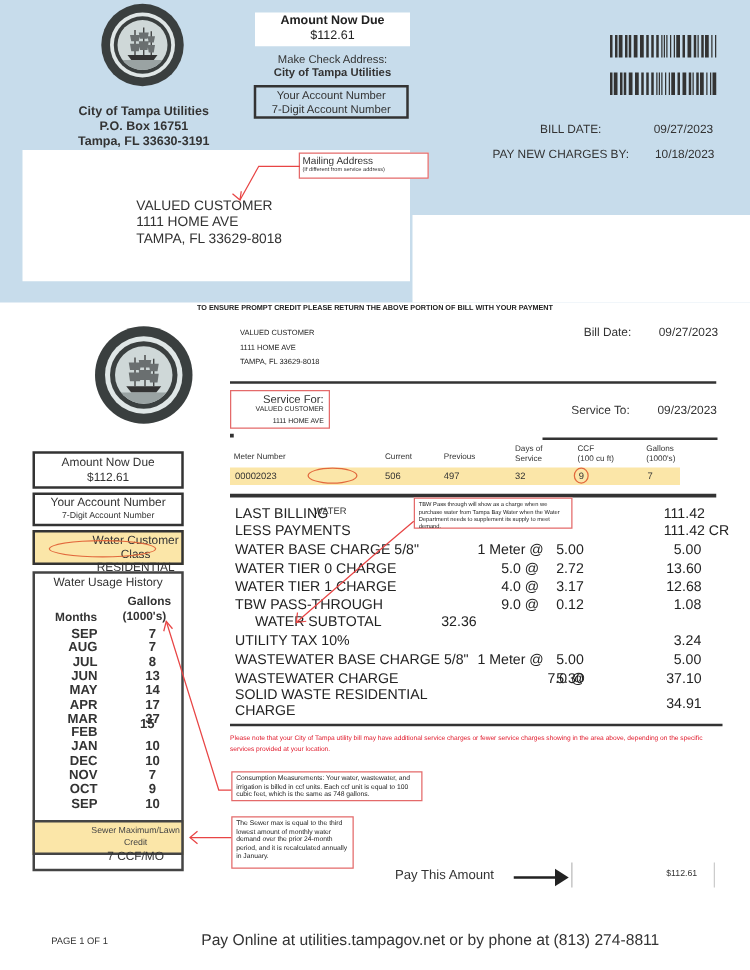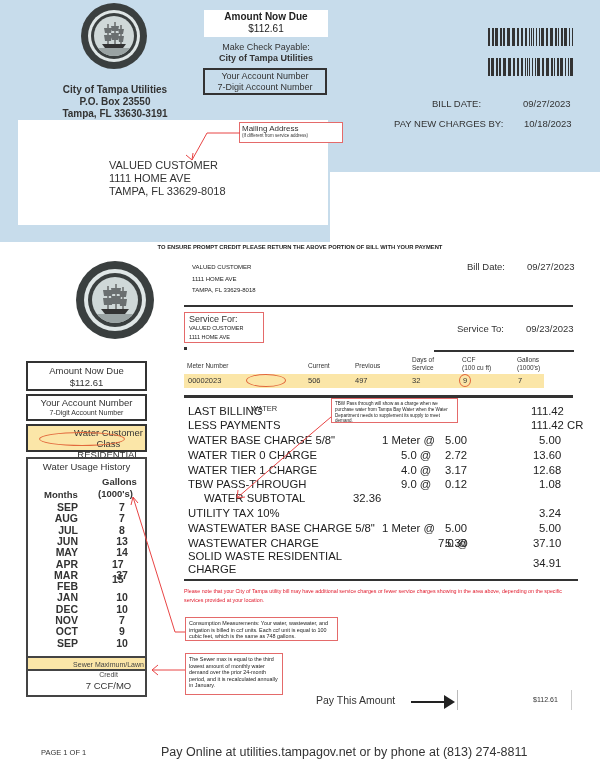--- a/index.html
+++ b/index.html
@@ -46,31 +46,31 @@
       <line x1="21" y1="6" x2="21" y2="28" stroke="#333" stroke-width="1"></line>
       <line x1="27" y1="9" x2="27" y2="28" stroke="#333" stroke-width="1"></line>
       <path d="M10 12 L18 12 L17 17 L11 17 Z M10 19 L18 19 L17 25 L11 25 Z M17 10 L25 10 L24 15 L18 15 Z M17 17 L25 17 L24 24 L18 24 Z M24 13 L30 13 L29 18 L25 18 Z M24 20 L30 20 L29 26 L25 26 Z" fill="#6a6f70"></path>
       <rect x="0" y="32" width="40" height="8" fill="#9aa3a3"></rect>
     </svg>
   </div>
 </div>
 
 <div class="abs center" style="left:55px;top:84px;width:120px;font-size:10px;font-weight:bold;line-height:12px;color:#333;">
   <div>City of Tampa Utilities</div>
-  <div>P.O. Box 23550</div>
+  <div>P.O. Box 16751</div>
   <div>Tampa, FL 33630-3191</div>
 </div>
 
 <div class="due-box-top">
   <div>Amount Now Due</div>
   <div style="font-weight:normal">$112.61</div>
 </div>
 
 <div class="abs center" style="left:200px;top:42px;width:132px;font-size:9px;font-weight:bold;line-height:11px;color:#333;">
-  <div style="font-weight:normal">Make Check Payable:</div>
+  <div style="font-weight:normal">Make Check Address:</div>
   <div>City of Tampa Utilities</div>
 </div>
 
 <div class="abs center boxed" style="left:203px;top:68px;width:124px;height:27px;font-size:9px;line-height:11px;padding-top:1px;color:#333;">
   <div class="b">Your Account Number</div>
   <div>7-Digit Account Number</div>
 </div>
 
 <svg class="abs" style="left:488px;top:28px;" width="88" height="50">
   <g id="bc1">
@@ -163,21 +163,21 @@
 <div class="abs" style="left:192px;top:262px;font-size:6px;line-height:11.5px;color:#222;">
   <div>VALUED CUSTOMER</div>
   <div>1111 HOME AVE</div>
   <div> TAMPA, FL 33629-8018</div>
 </div>
 <div class="row" style="left:467px;top:261px;font-size:9.5px;color:#333;">Bill Date:</div>
 <div class="row" style="left:527px;top:261px;font-size:9.5px;color:#333;">09/27/2023</div>
 
 <div class="hr" style="left:184px;top:305px;width:389px;"></div>
 
-<div class="abs redbox" style="left:184px;top:312px;width:80px;height:31px;padding:1px 4px;background:transparent;">
+<div class="abs redbox" style="left:184px;top:312px;width:80px;height:31px;padding:1px 4px;background:transparent;text-align:right;">
   <div class="b" style="font-size:9px;line-height:10px;color:#333;">Service For:</div>
   <div style="font-size:5.5px;line-height:9px;color:#222;">VALUED CUSTOMER</div>
   <div style="font-size:5.5px;line-height:8px;color:#222;">1111 HOME AVE</div>
 </div>
 <div class="row" style="left:457px;top:323px;font-size:9.5px;color:#333;">Service To:</div>
 <div class="row" style="left:526px;top:323px;font-size:9.5px;color:#333;">09/23/2023</div>
 
 <div class="abs" style="left:184px;top:347px;width:3px;height:3px;background:#333;"></div>
 <div class="hr" style="left:434px;top:350px;width:140px;"></div>
 
@@ -301,39 +301,39 @@
       <div class="r" style="left: 84px; top: 42px; width: 20px; text-align: center;">7</div>
       <div class="r" style="right: 67px; top: 53.3px;">AUG</div>
       <div class="r" style="left: 84px; top: 53.3px; width: 20px; text-align: center;">7</div>
       <div class="r" style="right: 67px; top: 64.6px;">JUL</div>
       <div class="r" style="left: 84px; top: 64.6px; width: 20px; text-align: center;">8</div>
       <div class="r" style="right: 67px; top: 75.9px;">JUN</div>
       <div class="r" style="left: 84px; top: 75.9px; width: 20px; text-align: center;">13</div>
       <div class="r" style="right: 67px; top: 87.2px;">MAY</div>
       <div class="r" style="left: 84px; top: 87.2px; width: 20px; text-align: center;">14</div>
       <div class="r" style="right: 67px; top: 98.5px;">APR</div>
-      <div class="r" style="left: 84px; top: 98.5px; width: 20px; text-align: left;">17</div>
+      <div class="r" style="left: 84px; top: 98.5px; width: 20px; text-align: center;">17</div>
       <div class="r" style="right: 67px; top: 109.8px;">MAR</div>
       <div class="r" style="left: 84px; top: 109.8px; width: 20px; text-align: center;">37</div>
       <div class="r" style="right: 67px; top: 121.1px;">FEB</div>
       <div class="r" style="left: 84px; top: 114px; width: 20px; text-align: left;">15</div>
       <div class="r" style="right: 67px; top: 132.4px;">JAN</div>
       <div class="r" style="left: 84px; top: 132.4px; width: 20px; text-align: center;">10</div>
       <div class="r" style="right: 67px; top: 143.7px;">DEC</div>
       <div class="r" style="left: 84px; top: 143.7px; width: 20px; text-align: center;">10</div>
       <div class="r" style="right: 67px; top: 155px;">NOV</div>
       <div class="r" style="left: 84px; top: 155px; width: 20px; text-align: center;">7</div>
       <div class="r" style="right: 67px; top: 166.3px;">OCT</div>
       <div class="r" style="left: 84px; top: 166.3px; width: 20px; text-align: center;">9</div>
       <div class="r" style="right: 67px; top: 177.6px;">SEP</div>
       <div class="r" style="left: 84px; top: 177.6px; width: 20px; text-align: center;">10</div>
     </div>
 </div>
 
-<div class="side-box tan" style="top:656px;height:15px;border-color:#444;">
+<div class="side-box tan" style="top:656px;height:28px;border-color:#444;">
   <div class="b" style="font-size:7px;line-height:10px;margin-top:2px;color:#444;">Sewer Maximum/Lawn Credit</div>
   <div style="font-size:9.5px;line-height:12px;color:#333;">7 CCF/MO</div>
 </div>
 
 <div class="row b" style="left:41px;top:748px;font-size:7.5px;color:#333;">PAGE 1 OF 1</div>
 <div class="row" style="left:161px;top:745px;font-size:12.5px;color:#333;">Pay Online at utilities.tampagov.net or by phone at (813) 274-8811</div>
 
 <svg class="overlay">
   <g stroke="#e84545" stroke-width="1" fill="none">
     <polyline points="240,133 207,133 192,160"></polyline>

